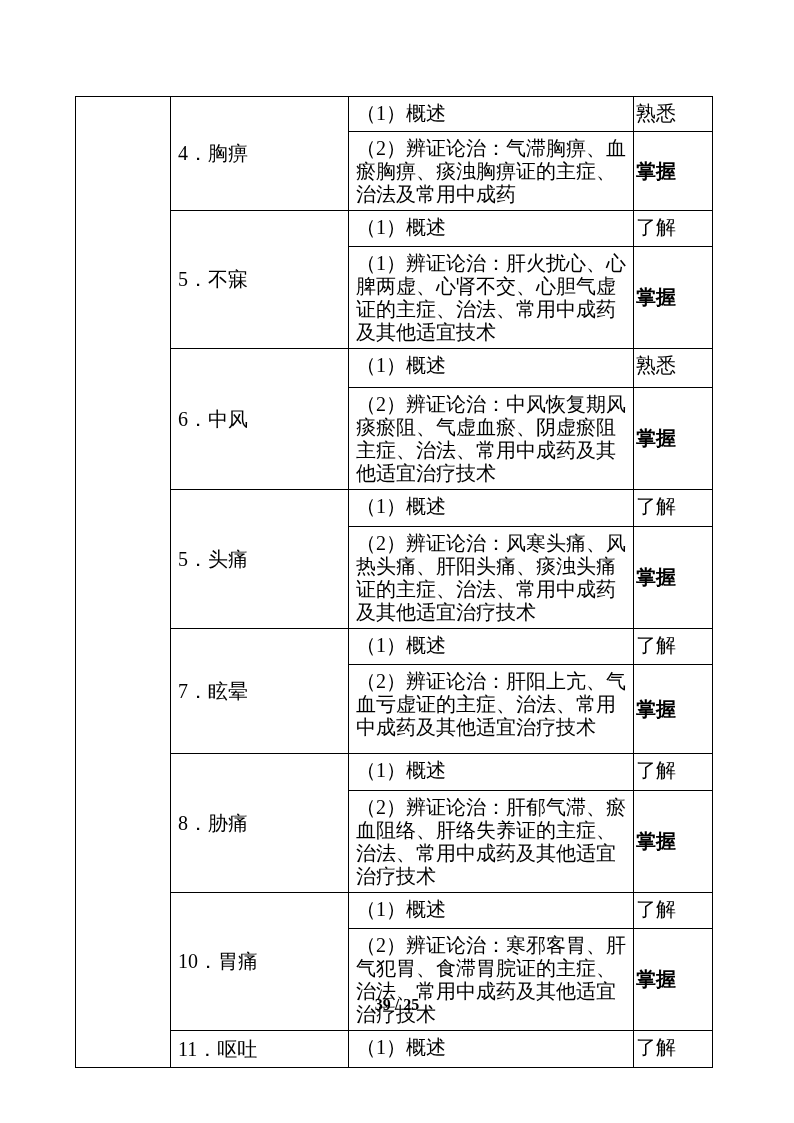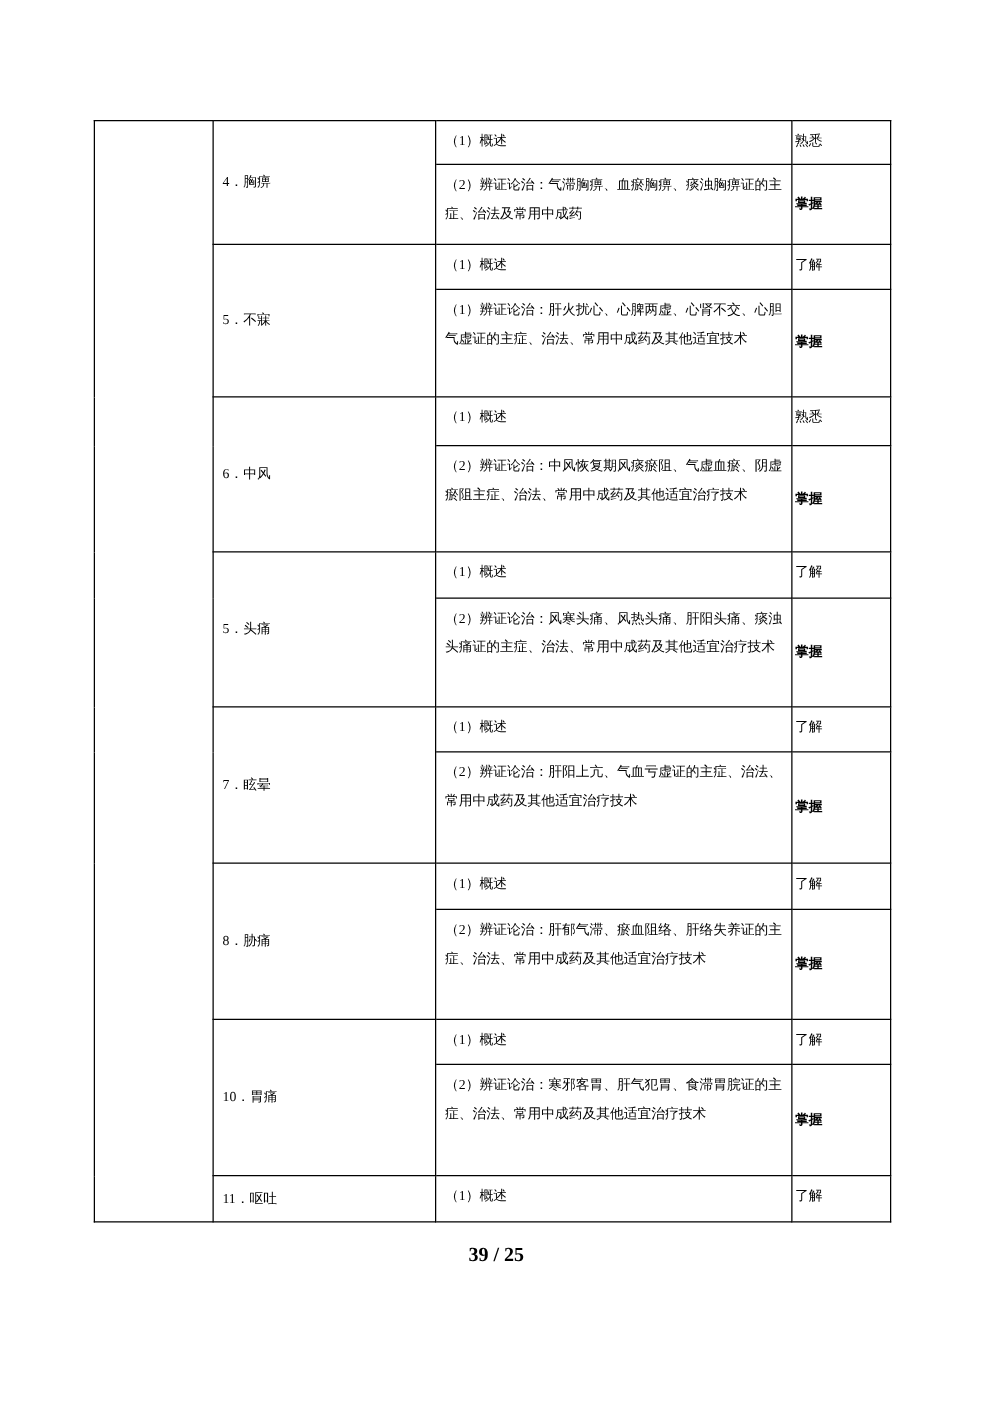--- a/index.html
+++ b/index.html
@@ -7,21 +7,21 @@
     width:794px;height:1123px;background:#fff;position:relative;
     font-family:"Liberation Serif",serif;color:#000;
   }
   .page{position:absolute;left:0;top:0;width:794px;height:1123px;background:#fff;overflow:hidden;}
   table.tbl{
     position:absolute;left:75px;top:96px;width:637px;
     border-collapse:collapse;table-layout:fixed;
   }
   .tbl td{
     border:1px solid #000;
-    font-size:11px;line-height:23px;
+    font-size:20px;line-height:23px;
     vertical-align:top;padding:0;
     overflow:hidden;
   }
   col.w1{width:95px}col.w2{width:178px}col.w3{width:285px}col.w4{width:79px}
   td.c1{background:#fff;}
   td.c2{vertical-align:middle;padding:2px 4px 2px 7px;}
   td.c3{padding:5px 6px 4px 7px;}
   td.c4{text-align:left;padding:5px 2px 4px 2px;}
   td.c4.mid{vertical-align:middle;padding-top:0;padding-bottom:0;font-weight:bold;}
   .footer{

